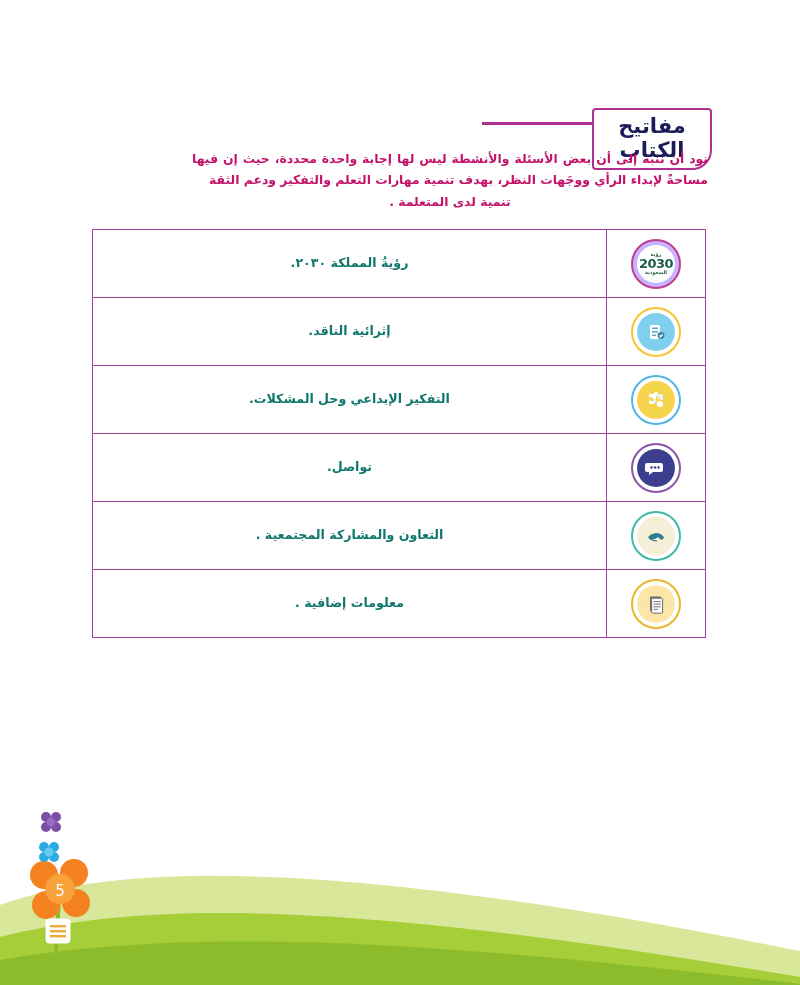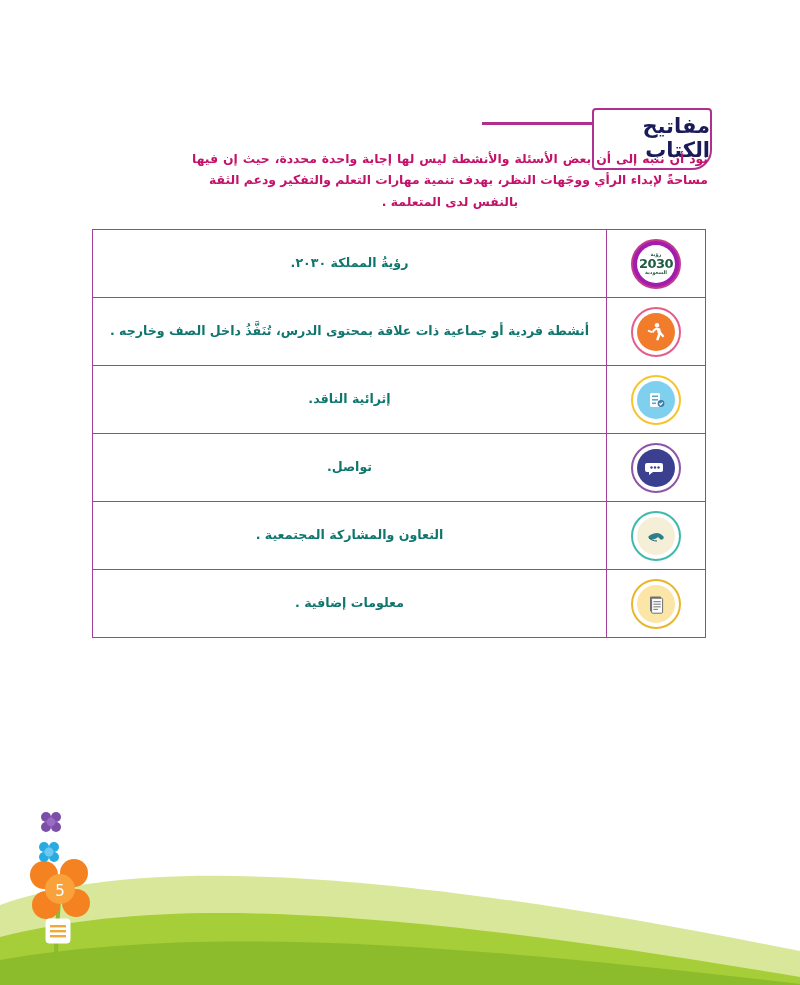--- a/index.html
+++ b/index.html
@@ -20,21 +20,21 @@
     position: absolute;
     top: 108px;
     right: 88px;
     width: 120px;
     height: 62px;
     border: 2px solid #b03090;
     border-radius: 4px 4px 20px 4px;
     box-sizing: border-box;
     display: flex;
     flex-direction: column;
-    align-items: flex-start;
+    align-items: center;
     justify-content: center;
     background: #ffffff;
   }
   .header-tab .line1,
   .header-tab .line2 {
     color: #1b1b5a;
     font-weight: bold;
     font-size: 21px;
     line-height: 1.12;
     letter-spacing: -0.5px;
@@ -122,21 +122,21 @@
   }
   .badge svg { display: block; }
 
   .ring-purple { border: 2.5px solid #b44bb0; background:#fff; }
   .ring-pink   { border: 2.5px solid #e35d8c; background:#fff; }
   .ring-blue   { border: 2.5px solid #53b5e3; background:#fff; }
   .ring-yellow { border: 2.5px solid #f4c531; background:#fff; }
   .ring-teal   { border: 2.5px solid #3fb9a9; background:#fff; }
   .ring-violet { border: 2.5px solid #8e54a8; background:#fff; }
   .ring-gold   { border: 2.5px solid #e8b62c; background:#fff; }
-  .ring-magenta{ border: 2.5px solid #c23b8f; background:#a21caf; }
+  .ring-magenta{ border: 2.5px solid #c23b8f; background:#c4b5fd; }
 
   .fill-white   { background:#fff; }
   .fill-orange  { background:#f07c2c; }
   .fill-skyblue { background:#7fd0ef; }
   .fill-yellow  { background:#f6d34c; }
   .fill-navy    { background:#3b3f8f; }
   .fill-cream   { background:#f6efd8; }
   .fill-white2  { background:#fff; }
   .fill-lyellow { background:#fbe6a8; }
   .fill-lpurple { background:#f0e2f3; }
@@ -164,74 +164,74 @@
 
 <div class="header-rule"></div>
 
 <div class="header-tab">
   <div class="line1">مفاتيح</div>
   <div class="line2">الكتاب</div>
 </div>
 
 <div class="intro">
   <span>نود أن ننبه إلى أن بعض الأسئلة والأنشطة ليس لها إجابة واحدة محددة، حيث إن فيها مساحةً لإبداء الرأي ووجَهات النظر، بهدف تنمية مهارات التعلم والتفكير ودعم الثقة</span>
-  <span class="last-line">بالنفس لدى المتعلمة .</span>
+  <span class="last-line">تنمية لدى المتعلمة .</span>
 </div>
 
 <table class="keys-table">
   <tbody>
 
     <tr>
       <td class="cell-icon">
         <span class="badge ring-magenta">
           <span class="inner fill-white">
             <span class="v2030">
               <span class="ar">رؤية</span>
               <span class="num">2030</span>
               <span class="ar">السعودية</span>
             </span>
           </span>
         </span>
       </td>
       <td class="cell-text">رؤيةُ المملكة ٢٠٣٠.</td>
     </tr>
 
-    <tr>
-      <td class="cell-icon">
-        <span class="badge ring-pink">
-          <span class="inner fill-orange">
-            <svg width="24" height="24" viewBox="0 0 24 24">
-              <circle cx="13" cy="5.2" r="2.2" fill="#fff"></circle>
-              <path d="M12.6 7.6 C10.4 8.2 8.6 10 7.6 12 L9.6 13 C10.4 11.4 11.4 10.3 12.8 9.8 L14 14 L12 20 L14.3 20.6 L16.4 15 L18.8 17.6 L20.4 16 L17 12 L16.2 8.4 Z" fill="#fff"></path>
-              <path d="M4.2 9.8 L8.4 11.2 L7.8 12.9 L3.6 11.5 Z" fill="#fff"></path>
-            </svg>
-          </span>
-        </span>
-      </td>
-      <td class="cell-text">أنشطة فردية أو جماعية ذات علاقة بمحتوى الدرس، تُنَفَّذُ داخل الصف وخارجه .</td>
-    </tr>
 
     <tr>
       <td class="cell-icon">
         <span class="badge ring-yellow">
           <span class="inner fill-skyblue">
             <svg width="24" height="24" viewBox="0 0 24 24">
               <rect x="6" y="5" width="10" height="14" rx="1.5" fill="#fff"></rect>
               <rect x="8" y="7.5" width="6" height="1.6" fill="#5aa9c8"></rect>
               <rect x="8" y="11" width="6" height="1.6" fill="#5aa9c8"></rect>
               <rect x="8" y="14.5" width="4" height="1.6" fill="#5aa9c8"></rect>
               <circle cx="17" cy="15.5" r="3.4" fill="#3b7fa6"></circle>
               <path d="M15.4 15.4 l1.2 1.3 l2.1 -2.3" stroke="#fff" stroke-width="1.3" fill="none"></path>
             </svg>
           </span>
         </span>
       </td>
       <td class="cell-text">إثرائية الناقد.</td>
     </tr>
 
+    <tr>
+      <td class="cell-icon">
+        <span class="badge ring-blue">
+          <span class="inner fill-yellow">
+            <svg width="24" height="24" viewBox="0 0 24 24">
+              <path d="M5 6 h5 a2 2 0 1 1 2 2 v3 h-3 a2 2 0 1 0 -2 2 h3 v3 H5 Z" fill="#fff"></path>
+              <path d="M13 6 h6 v6 h-3 a2 2 0 1 0 -2 2 v4 h-1 v-5 a2 2 0 1 1 -2 -2 h3 Z" fill="#e5eff5"></path>
+              <circle cx="16" cy="16" r="3" fill="#fff"></circle>
+            </svg>
+          </span>
+        </span>
+      </td>
+      <td class="cell-text">التفكير الإبداعي وحل المشكلات.</td>
+    </tr>
 
     <tr>
       <td class="cell-icon">
         <span class="badge ring-violet">
           <span class="inner fill-navy">
             <svg width="26" height="26" viewBox="0 0 26 26">
               <path d="M4 8 h14 a2 2 0 0 1 2 2 v5 a2 2 0 0 1 -2 2 h-8 l-4 3 v-3 h-2 a2 2 0 0 1 -2 -2 v-5 a2 2 0 0 1 2 -2 z" fill="#fff"></path>
               <circle cx="8.5" cy="12.5" r="1.2" fill="#3b3f8f"></circle>
               <circle cx="12" cy="12.5" r="1.2" fill="#3b3f8f"></circle>
               <circle cx="15.5" cy="12.5" r="1.2" fill="#3b3f8f"></circle>

